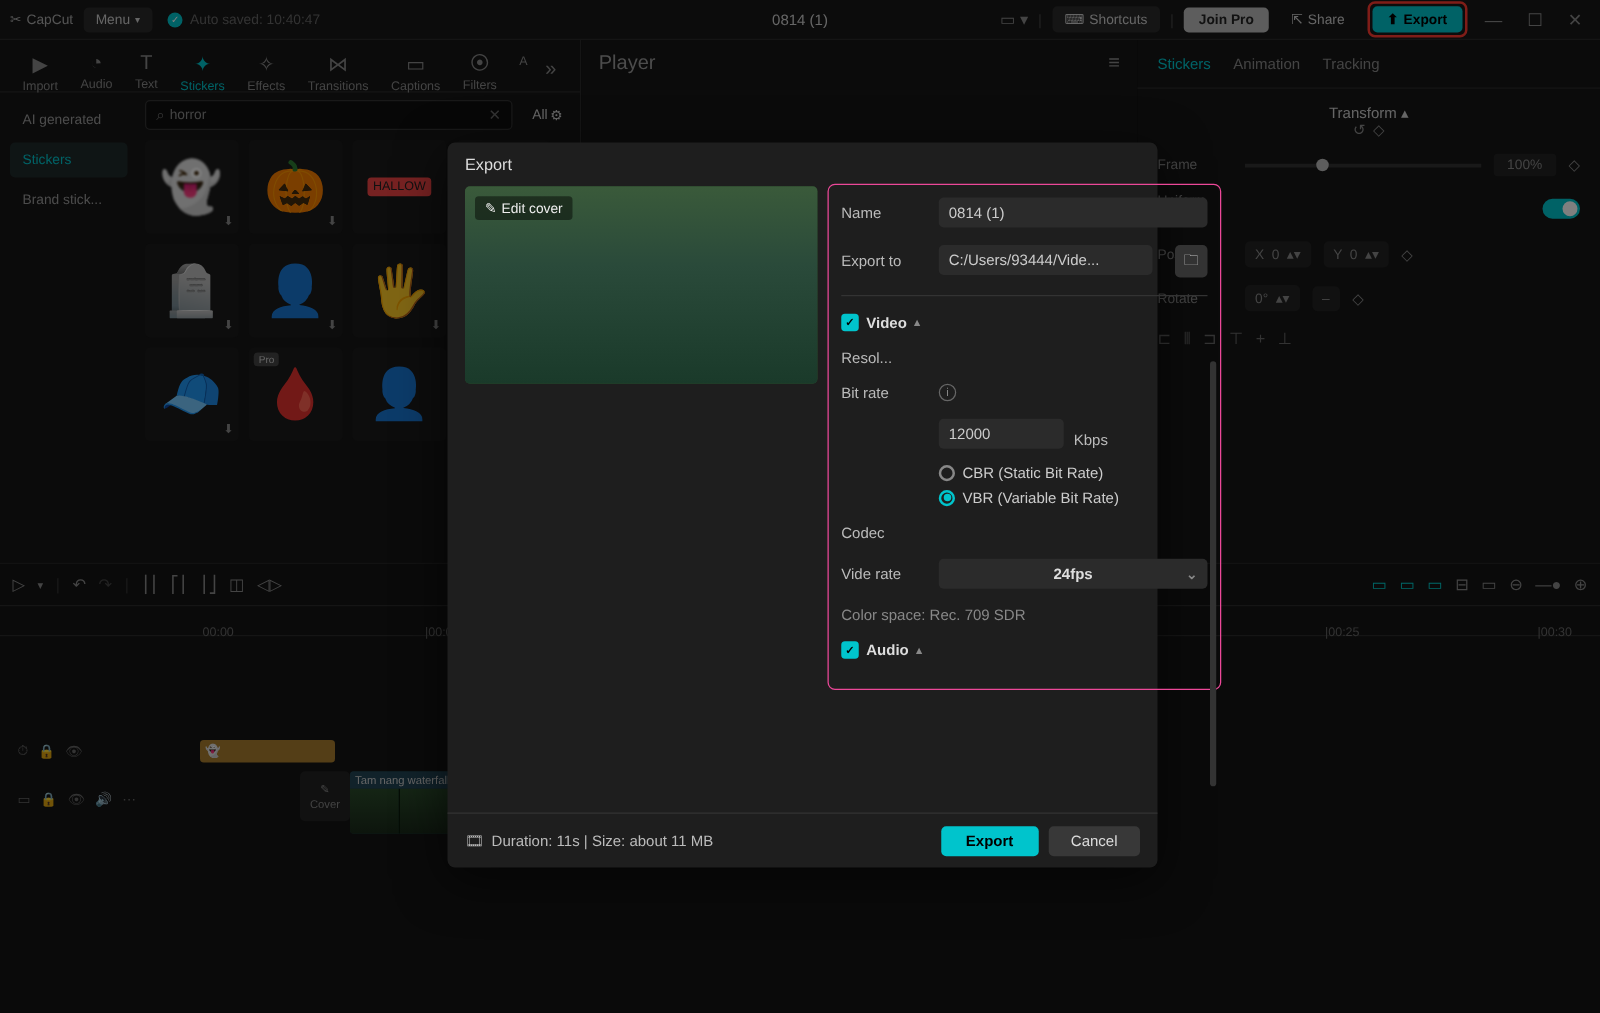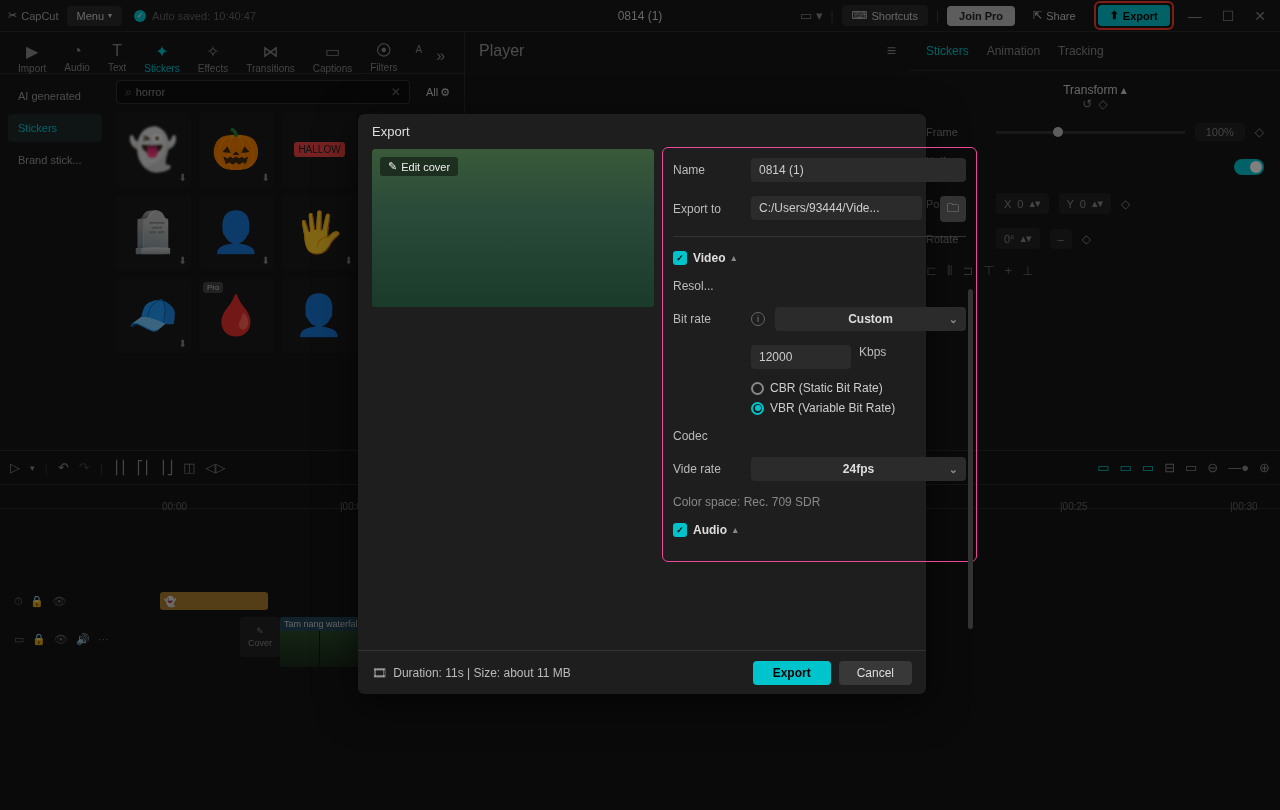--- a/index.html
+++ b/index.html
@@ -86,21 +86,21 @@
 .form-row > label { width:68px; flex-shrink:0; }
 .text-input { flex:1; background:#2b2b2b; border:none; border-radius:4px; padding:5px 8px; color:#ccc; font-size:12px; outline:none; }
 .path-row { display:flex; align-items:flex-start; gap:18px; flex:1; }
 .folder-btn { width:26px; height:26px; background:#333; border-radius:4px; display:flex; align-items:center; justify-content:center; font-size:12px; }
 .divider { height:1px; background:#333; margin:8px 0 14px; }
 .section-head { display:flex; align-items:center; gap:6px; font-size:12px; color:#ddd; font-weight:600; margin-bottom:14px; }
 .check-on { width:14px; height:14px; background:#00c4cc; border-radius:3px; display:inline-flex; align-items:center; justify-content:center; font-size:9px; color:#000; }
 .select-box { flex:1; background:#2b2b2b; border-radius:4px; padding:5px 8px; display:flex; align-items:center; justify-content:center; position:relative; font-size:12px; color:#ddd; font-weight:600; }
 .select-box::after { content:"⌄"; position:absolute; right:8px; color:#888; font-size:11px; }
 .info-icon { width:14px; height:14px; border:1px solid #666; border-radius:50%; display:inline-flex; align-items:center; justify-content:center; font-size:9px; color:#888; }
-.kbps-row { display:flex; gap:8px; align-items:flex-start; margin-left:78px; margin-bottom:12px; }
+.kbps-row { display:flex; gap:8px; align-items:flex-end; margin-left:78px; margin-bottom:12px; }
 .kbps-input { width:100px; background:#2b2b2b; border:none; border-radius:4px; padding:5px 8px; color:#ccc; font-size:12px; outline:none; }
 .kbps-unit { font-size:12px; color:#bbb; }
 .radio-row { display:flex; align-items:center; gap:6px; margin-left:78px; margin-bottom:6px; font-size:12px; color:#ccc; }
 .radio { width:13px; height:13px; border:2px solid #888; border-radius:50%; display:inline-block; }
 .radio.on { border-color:#00c4cc; display:inline-flex; align-items:center; justify-content:center; }
 .radio.on::after { content:""; width:6px; height:6px; background:#00c4cc; border-radius:50%; }
 .color-space { font-size:12px; color:#888; margin:12px 0 14px; }
 .dlg-footer { height:44px; border-top:1px solid #333; display:flex; align-items:center; padding:0 14px; }
 .footer-info { font-size:12px; color:#bbb; display:flex; align-items:center; gap:6px; }
 .footer-btns { margin-left:auto; display:flex; gap:8px; }
@@ -413,21 +413,20 @@
           <span class="check-on">✓</span>
           <span>Video</span>
           <span style="font-size:9px;color:#888">▴</span>
         </div>
         <div class="form-row">
           <label>Resol...</label>
         </div>
         <div class="form-row">
           <label>Bit rate</label>
           <span class="info-icon">i</span>
-          <div class="select-box">Custom</div>
         </div>
         <div class="kbps-row">
           <input class="kbps-input" value="12000" style="">
           <span class="kbps-unit">Kbps</span>
         </div>
         <div class="radio-row">
           <span class="radio"></span>
           <span>CBR (Static Bit Rate)</span>
         </div>
         <div class="radio-row" style="margin-bottom:14px">

